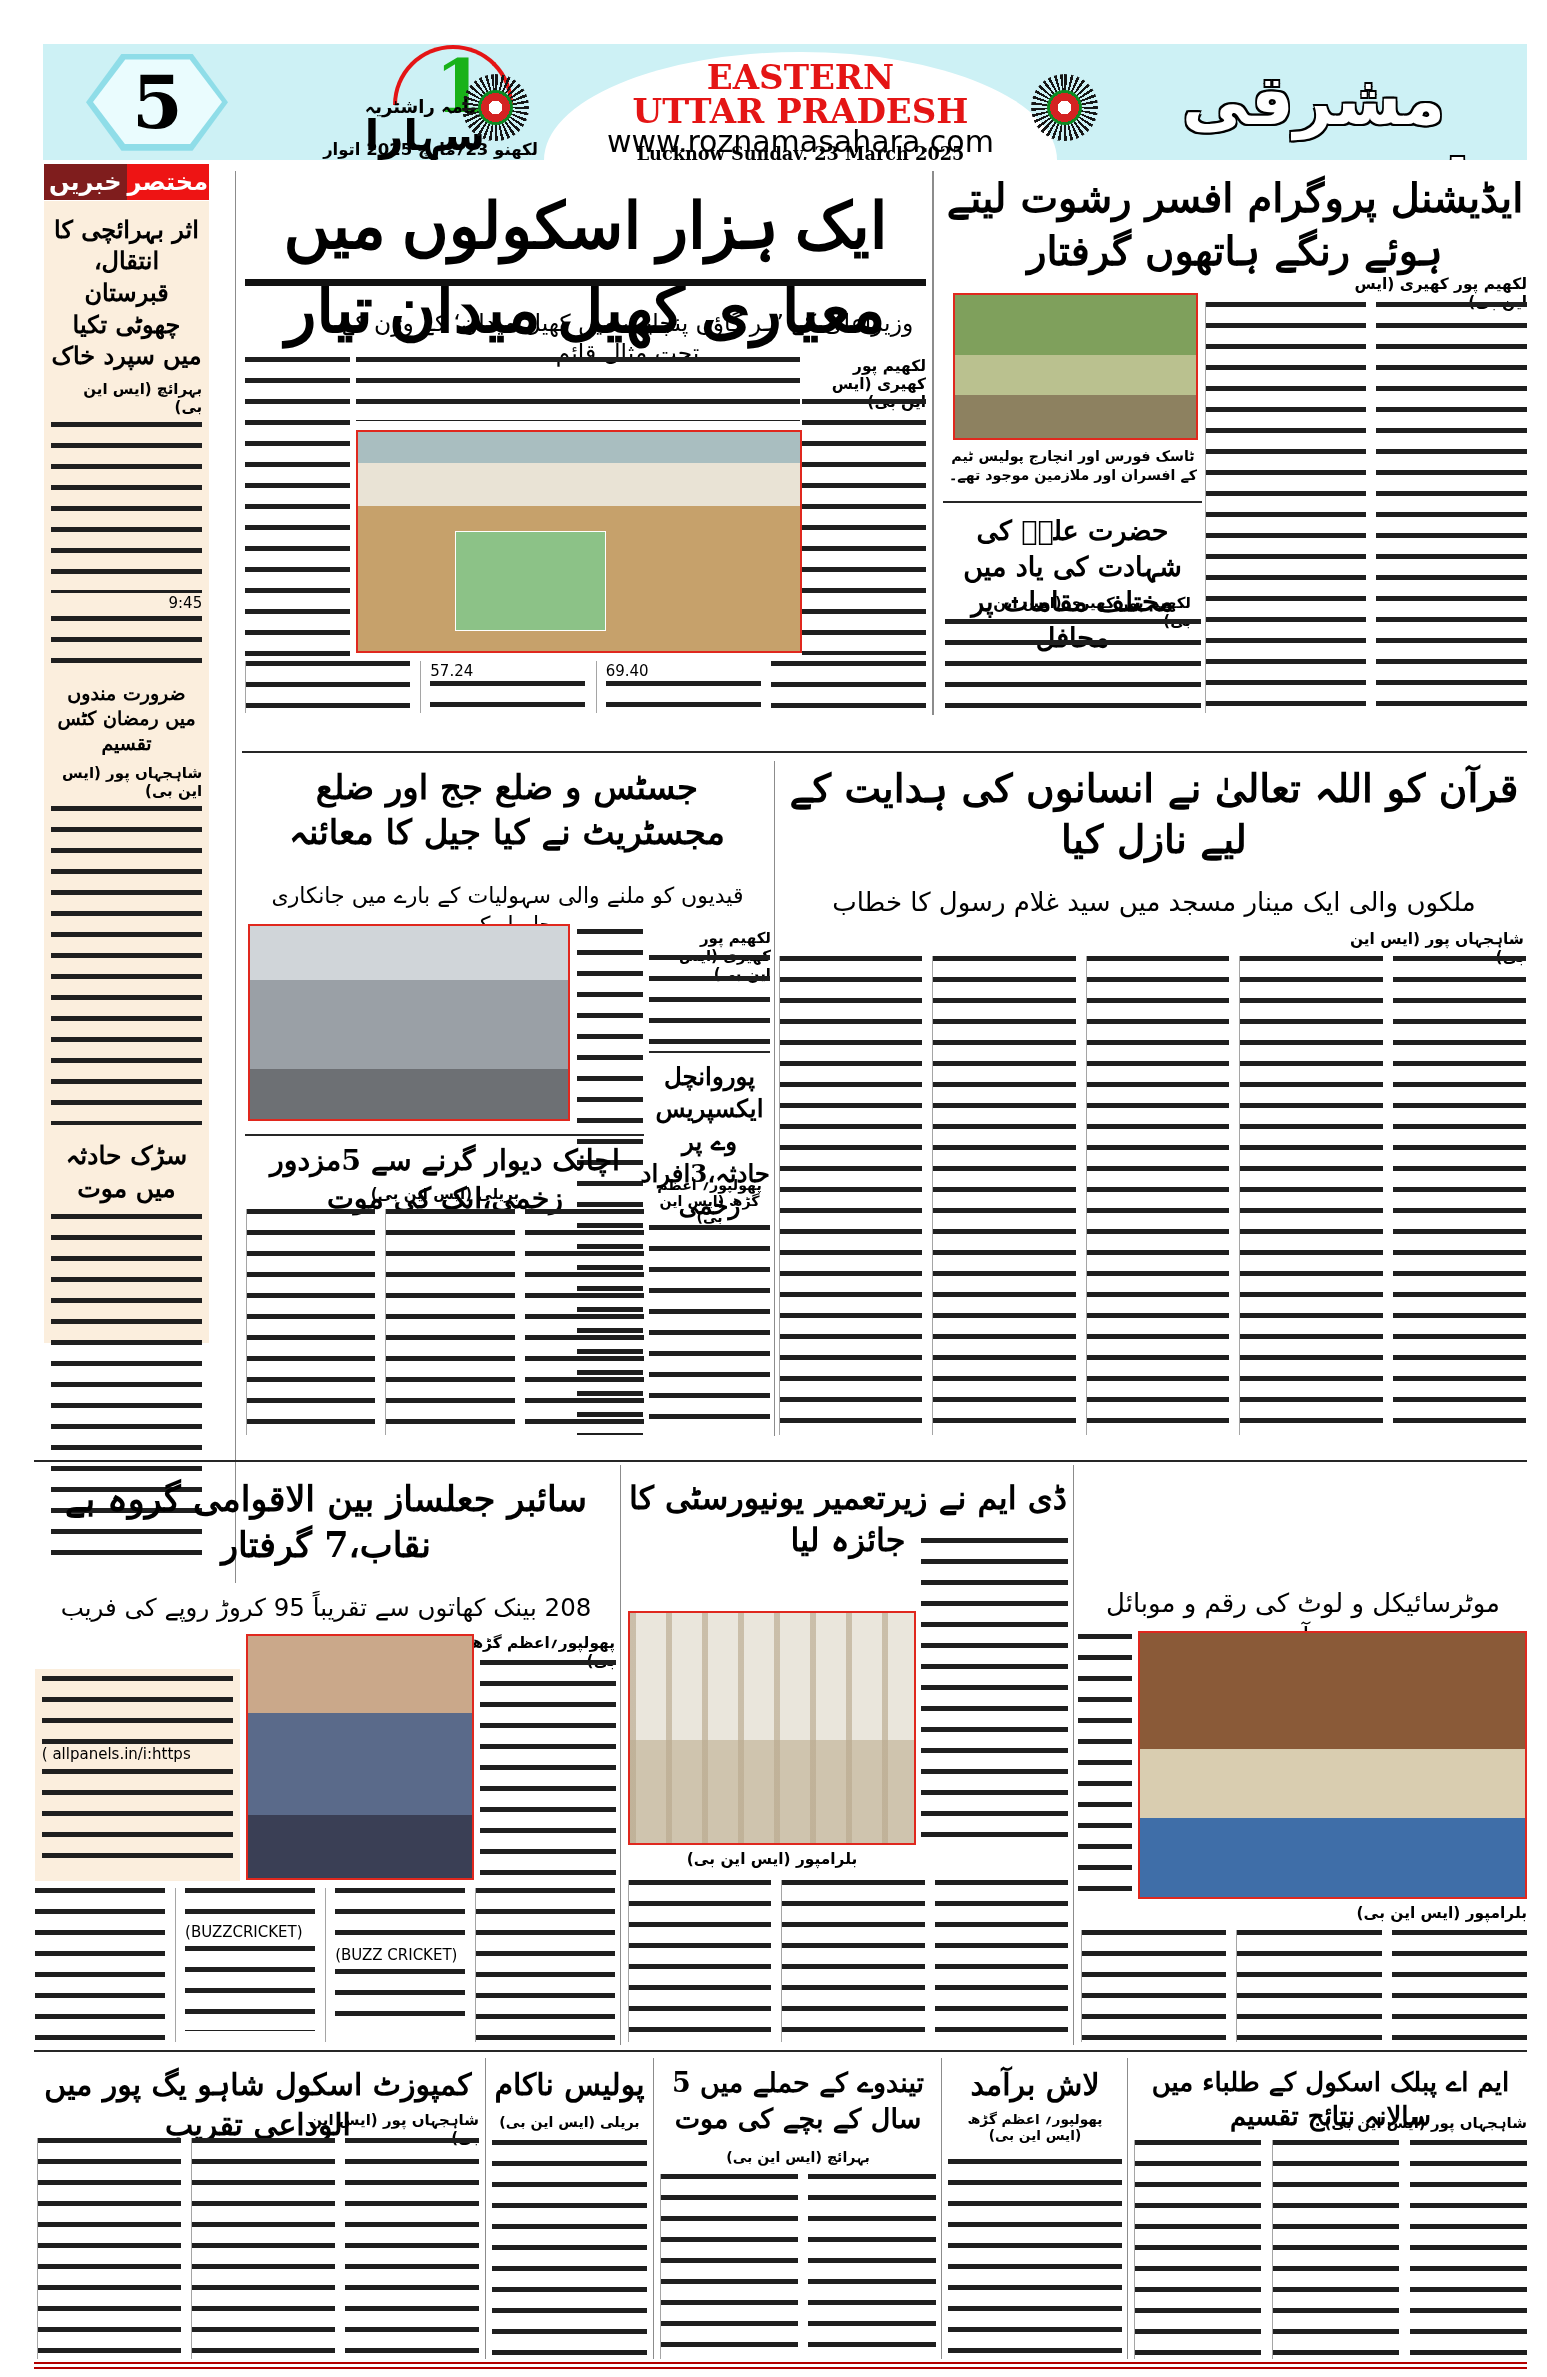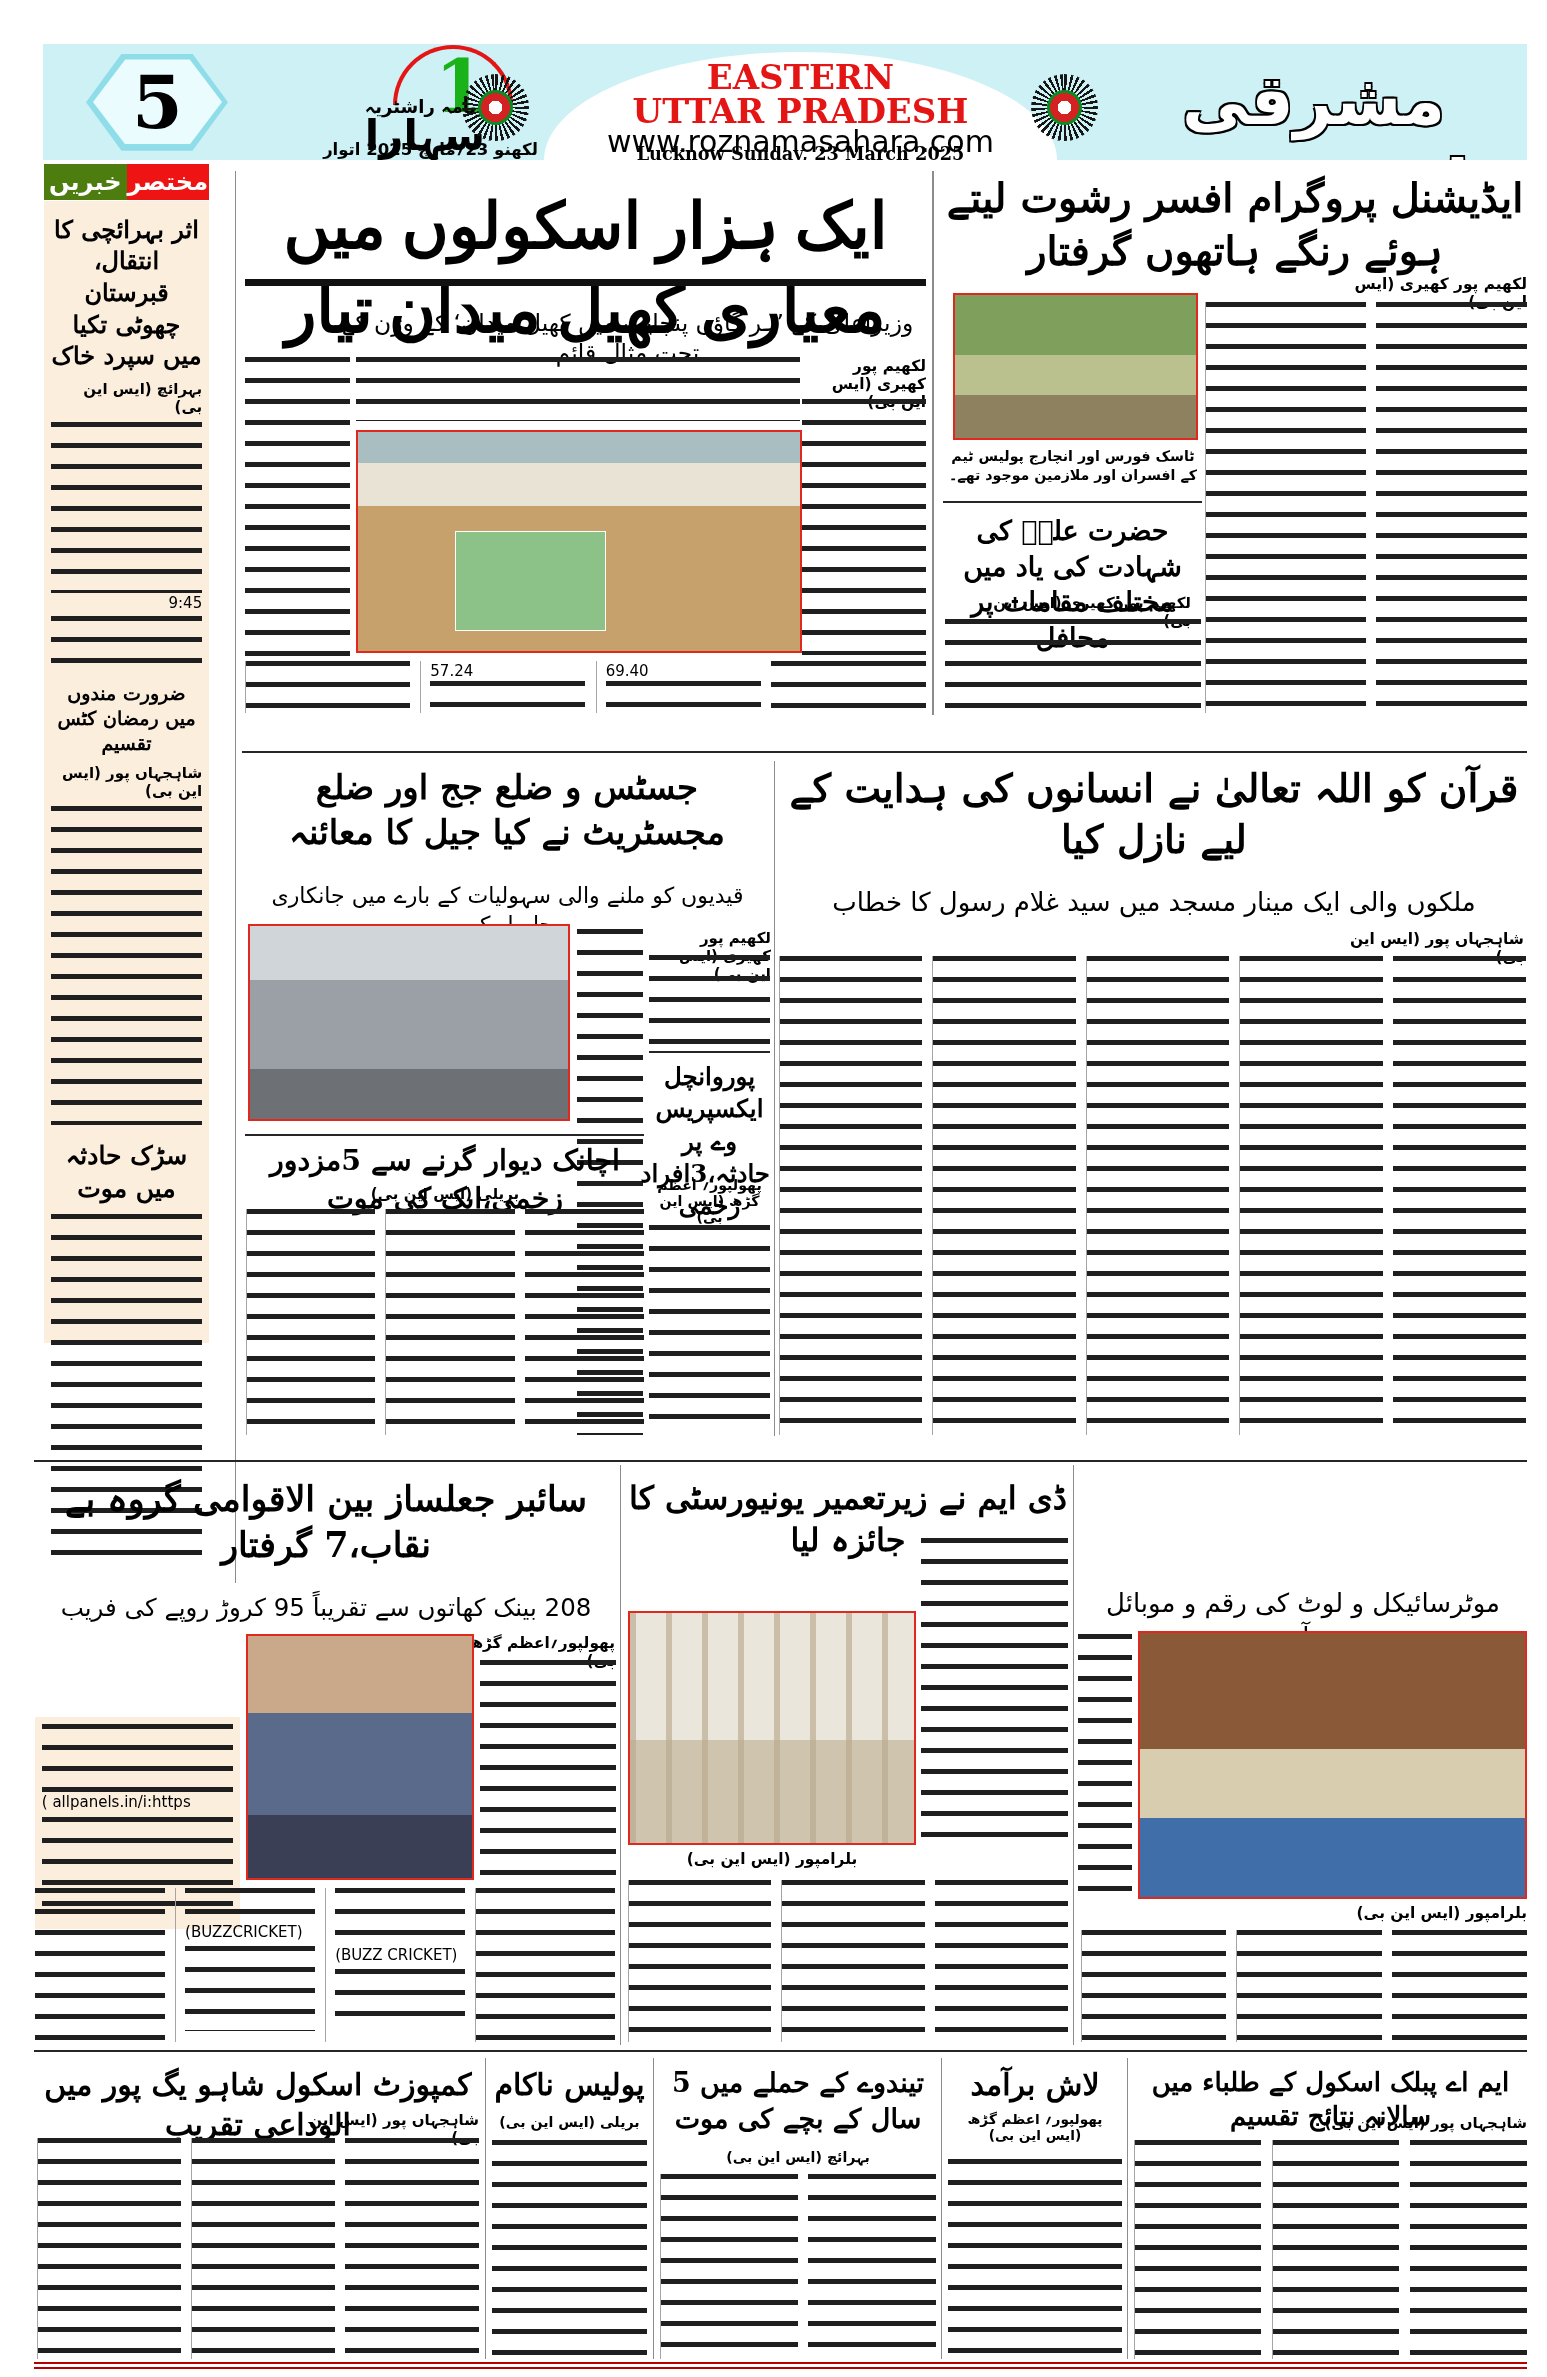--- a/index.html
+++ b/index.html
@@ -22,21 +22,21 @@
   .domet{text-align:center;}
   .red{color:#e41515;}
   .burst{border-radius:50%;background:repeating-conic-gradient(#161616 0 5deg,rgba(0,0,0,0) 5deg 11deg);}
   .burstcore{border-radius:50%;background:radial-gradient(circle,#ffffff 0 28%,#d42222 28% 58%,#0c8a23 58% 100%);}
   .regur{font-weight:bold;font-size:67px;line-height:1.25;color:#fff;text-align:center;
          text-shadow:1.7px 1.7px 0 #000,-1.7px -1.7px 0 #000,1.7px -1.7px 0 #000,-1.7px 1.7px 0 #000,0 2.3px 0 #000,0 -2.3px 0 #000;}
   
   .briefhdr{display:flex;}
   .briefhdr div{flex:1;display:flex;align-items:center;justify-content:center;
                 color:#fff;font-weight:bold;font-size:24px;}
-  .bh-blue{background:#4d7c0f;}
+  .bh-blue{background:#7f1d1d;}
   .bh-red{background:#ee1414;}
   .cream{background:#fbeedd;}
   
   .hl{font-weight:bold;text-align:center;line-height:1.32;font-family:"DejaVu Serif",serif;}
   .sub{font-weight:normal;text-align:center;line-height:1.3;}
   .dl{font-weight:bold;}
   .tx{background-image:repeating-linear-gradient(to bottom,#1f1f1f 0 5.1px,rgba(0,0,0,0) 5.1px 21px);}
   .cols{display:flex;gap:10.3px;}
   .cols>*{flex:1;}
   .cols>*+*{border-left:none;}
@@ -192,21 +192,21 @@
     <div class="tx"></div>
     <div class="tx"></div>
   </div>
 
   <div class="abs hline" style="left:34px;top:1460px;width:1493px;height:2.3px;"></div>
 
   <div class="abs hl" dir="rtl" style="left:37px;top:1476px;width:578px;font-size:35px;">سائبر جعلساز بین الاقوامی گروہ بے نقاب،7 گرفتار</div>
   <div class="abs sub" dir="rtl" style="left:51px;top:1592px;width:550px;font-size:24.5px;">208 بینک کھاتوں سے تقریباً 95 کروڑ روپے کی فریب دہی</div>
   <div class="abs dl" dir="rtl" style="left:393px;top:1634px;width:222px;font-size:15.4px;text-align:right;">پھولپور؍اعظم گڑھ (ایس این بی)</div>
 
-  <div class="abs cream" dir="rtl" style="left:35px;top:1669px;width:205px;height:212px;padding:6.8px;margin-top:48px;">
+  <div class="abs cream" dir="rtl" style="left:35px;top:1669px;width:205px;height:212px;padding:6.8px;">
     <div class="tx" style="height:68px;"></div>
     <div class="snip" dir="ltr" style="text-align:left;">( allpanels.in/i:https</div>
     <div class="tx" style="height:97px;margin-top:4.6px;"></div>
   </div>
 
   <div class="abs photo ph-meeting" style="left:246px;top:1634px;width:228px;height:246px;"></div>
   <div class="abs tx" style="left:480px;top:1660px;width:136px;height:220px;"></div>
 
   <div class="abs cols" dir="rtl" style="left:35px;top:1888px;width:580px;height:154px;">
     <div class="tx"></div>

